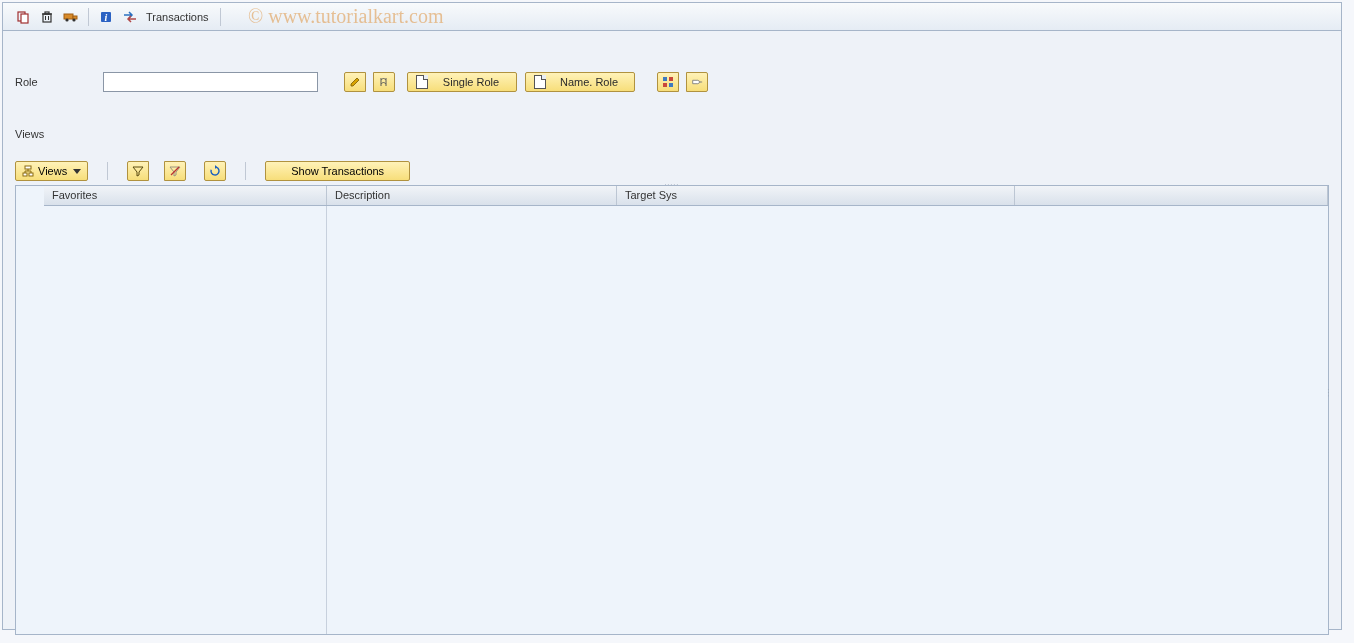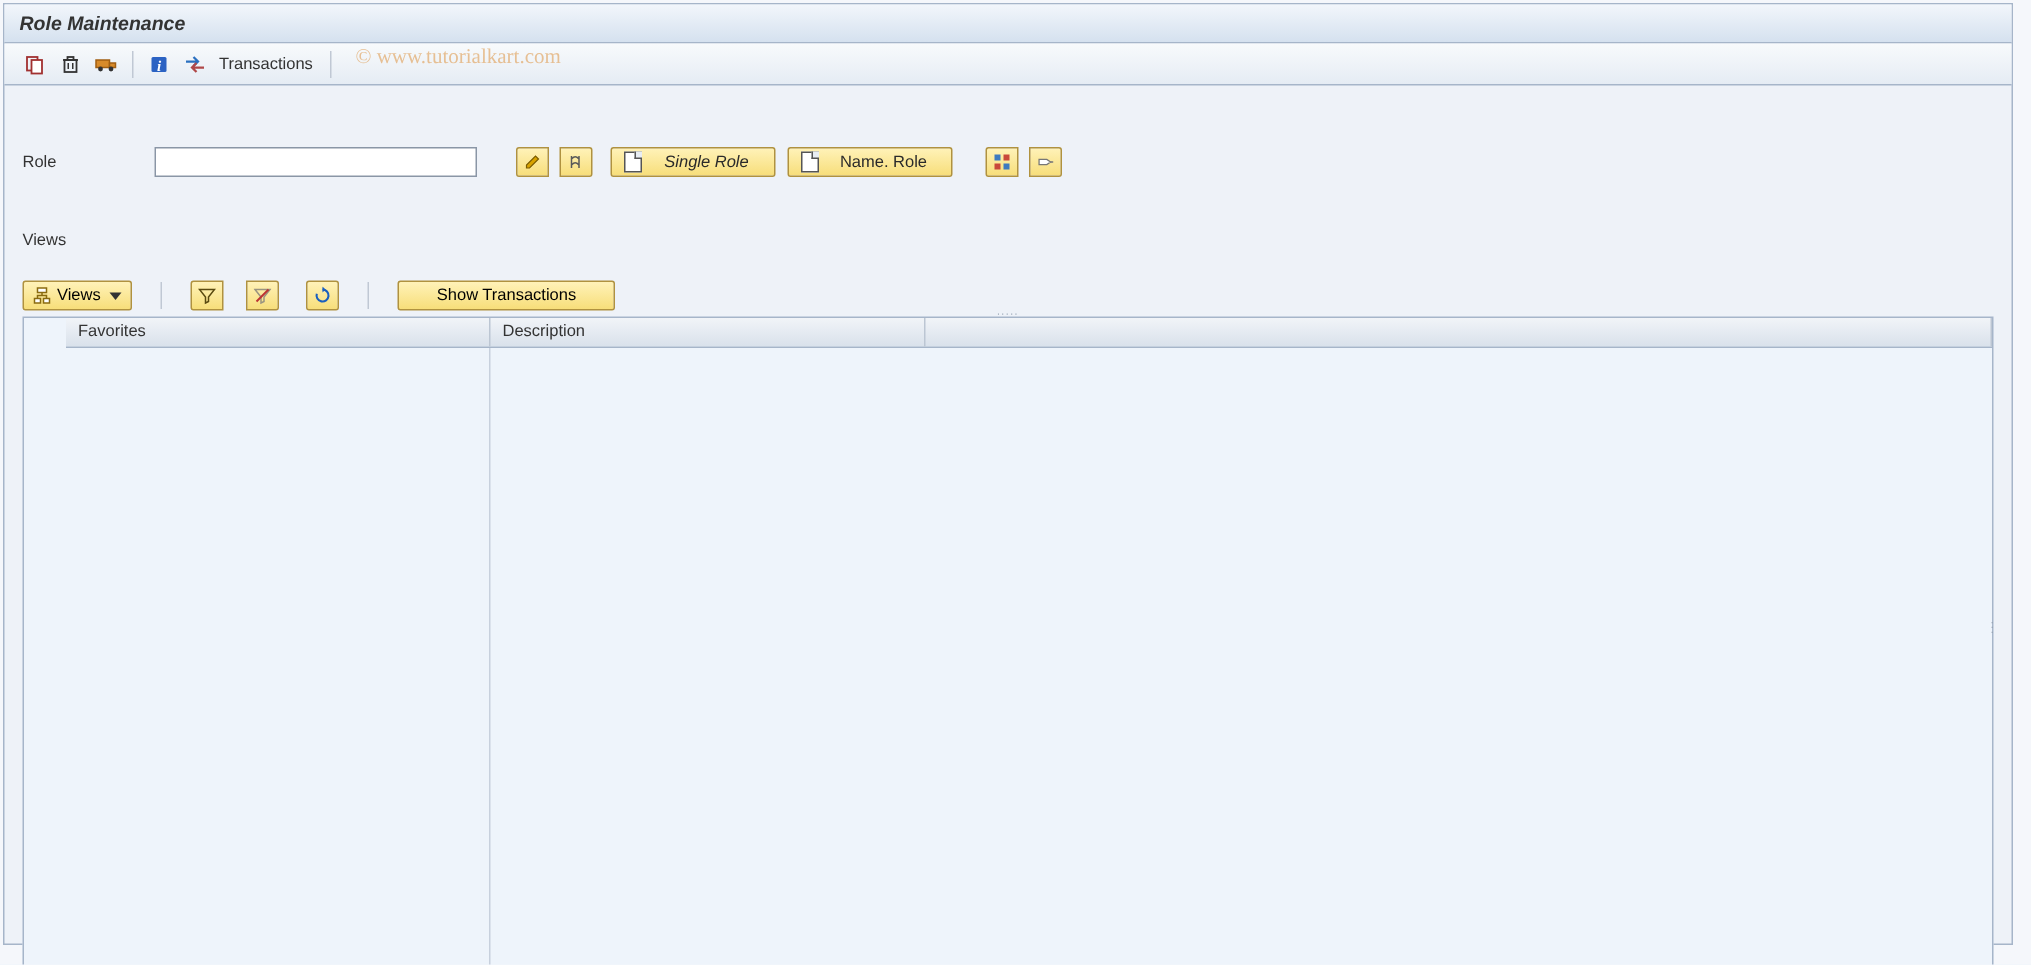--- a/index.html
+++ b/index.html
@@ -40,24 +40,24 @@
     border-bottom: 1px solid #a6b5c9;
     padding: 3px 10px;
     height: 28px;
     display: flex;
     align-items: center;
     gap: 4px;
     position: relative;
   }
   .watermark {
     position: absolute;
-    left: 234px;
+    left: 245px;
     top: 2px;
     font-family: Georgia, serif;
-    font-size: 14px;
+    font-size: 20px;
     color: #e2a96a;
     opacity: 0.7;
     pointer-events: none;
   }
   .sep {
     width: 1px;
     height: 18px;
     background: #c0c8d4;
     margin: 0 3px;
   }
@@ -218,23 +218,20 @@
     writing-mode: vertical-lr;
     letter-spacing: 1px;
   }
   svg { display: block; }
 </style>
 </head>
 <body>
 
 <div class="container">
 
-  <div class="title-bar">
-    <h1>Role Maintenance</h1>
-  </div>
 
   <div class="app-toolbar">
     <span class="icon-btn">
       <svg width="14" height="14" viewBox="0 0 14 14">
           <rect x="2" y="2" width="7" height="9" fill="none" stroke="#a13030" stroke-width="1.2"></rect>
           <rect x="5" y="4" width="7" height="9" fill="#fff" stroke="#a13030" stroke-width="1.2"></rect>
         </svg>
     </span>
     <span class="icon-btn">
       <svg width="14" height="14" viewBox="0 0 14 14">
@@ -283,21 +280,21 @@
         <svg width="12" height="12" viewBox="0 0 12 12">
             <path d="M2 10 L2 8 L8 2 L10 4 L4 10 Z" fill="#d8a300" stroke="#7a5b00" stroke-width="0.8"></path>
           </svg>
       </span>
       <span class="sap-btn small pair-right">
         <svg width="14" height="12" viewBox="0 0 14 12">
             <path d="M4 2 L4 10 M9 2 L9 10 M4 4 C 6 2 7 2 9 4 M4 8 C 6 6 7 6 9 8" stroke="#595959" fill="none" stroke-width="1"></path>
           </svg>
       </span>
 
-      <span class="sap-btn wide" style="margin-left:4px;font-style:italic;">
+      <span class="sap-btn wide" style="margin-left:4px;">
         <span class="doc-icon"></span>
         <span class="btn-text">Single Role</span>
       </span>
       <span class="sap-btn wide">
         <span class="doc-icon"></span>
         <span class="btn-text">Name. Role</span>
       </span>
 
       <span style="width:6px"></span>
 
@@ -357,20 +354,21 @@
     <span class="sap-btn" style="min-width:145px; justify-content:center;">
       <span>Show Transactions</span>
     </span>
   </div>
 
   <div class="table-wrap">
     <span class="grip-dots">∙∙∙∙∙</span>
     <div class="t-header">
       <div class="th th1">Favorites</div>
       <div class="th th2">Description</div>
+      <div class="th th3">Target Sys</div>
       <div class="th th4"></div>
     </div>
     <div class="t-body">
       <div class="col c1"></div>
     </div>
     <span class="right-grip">∙∙∙</span>
   </div>
 
 </div>
 

